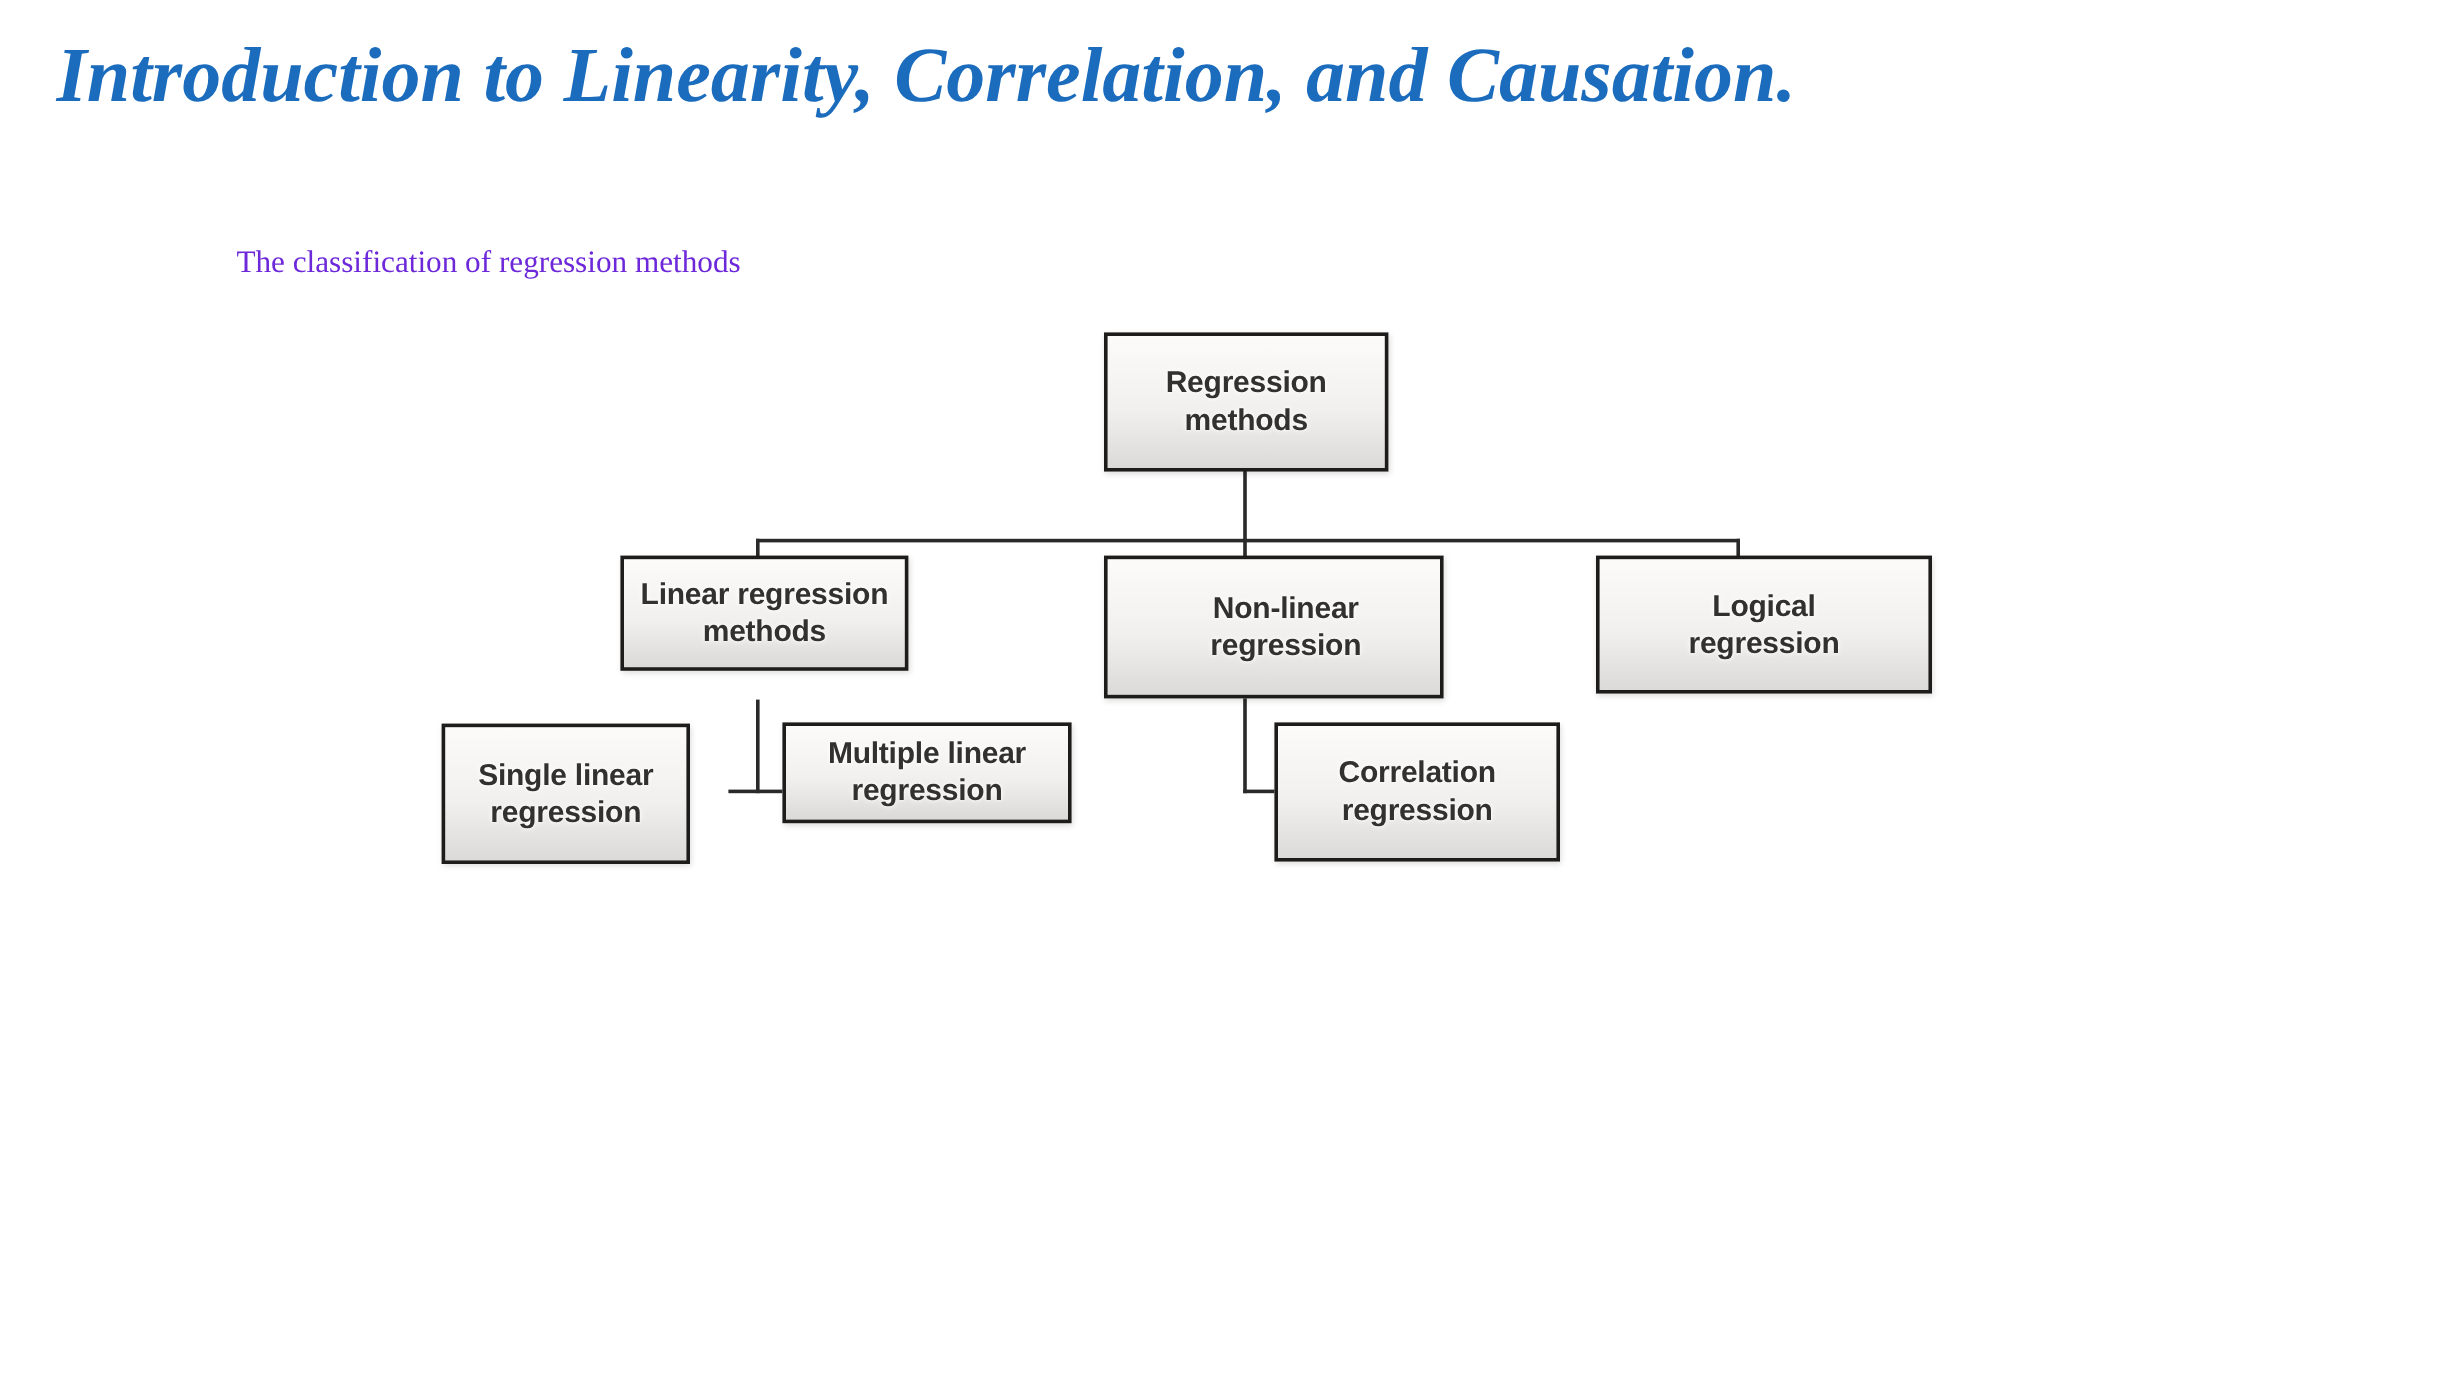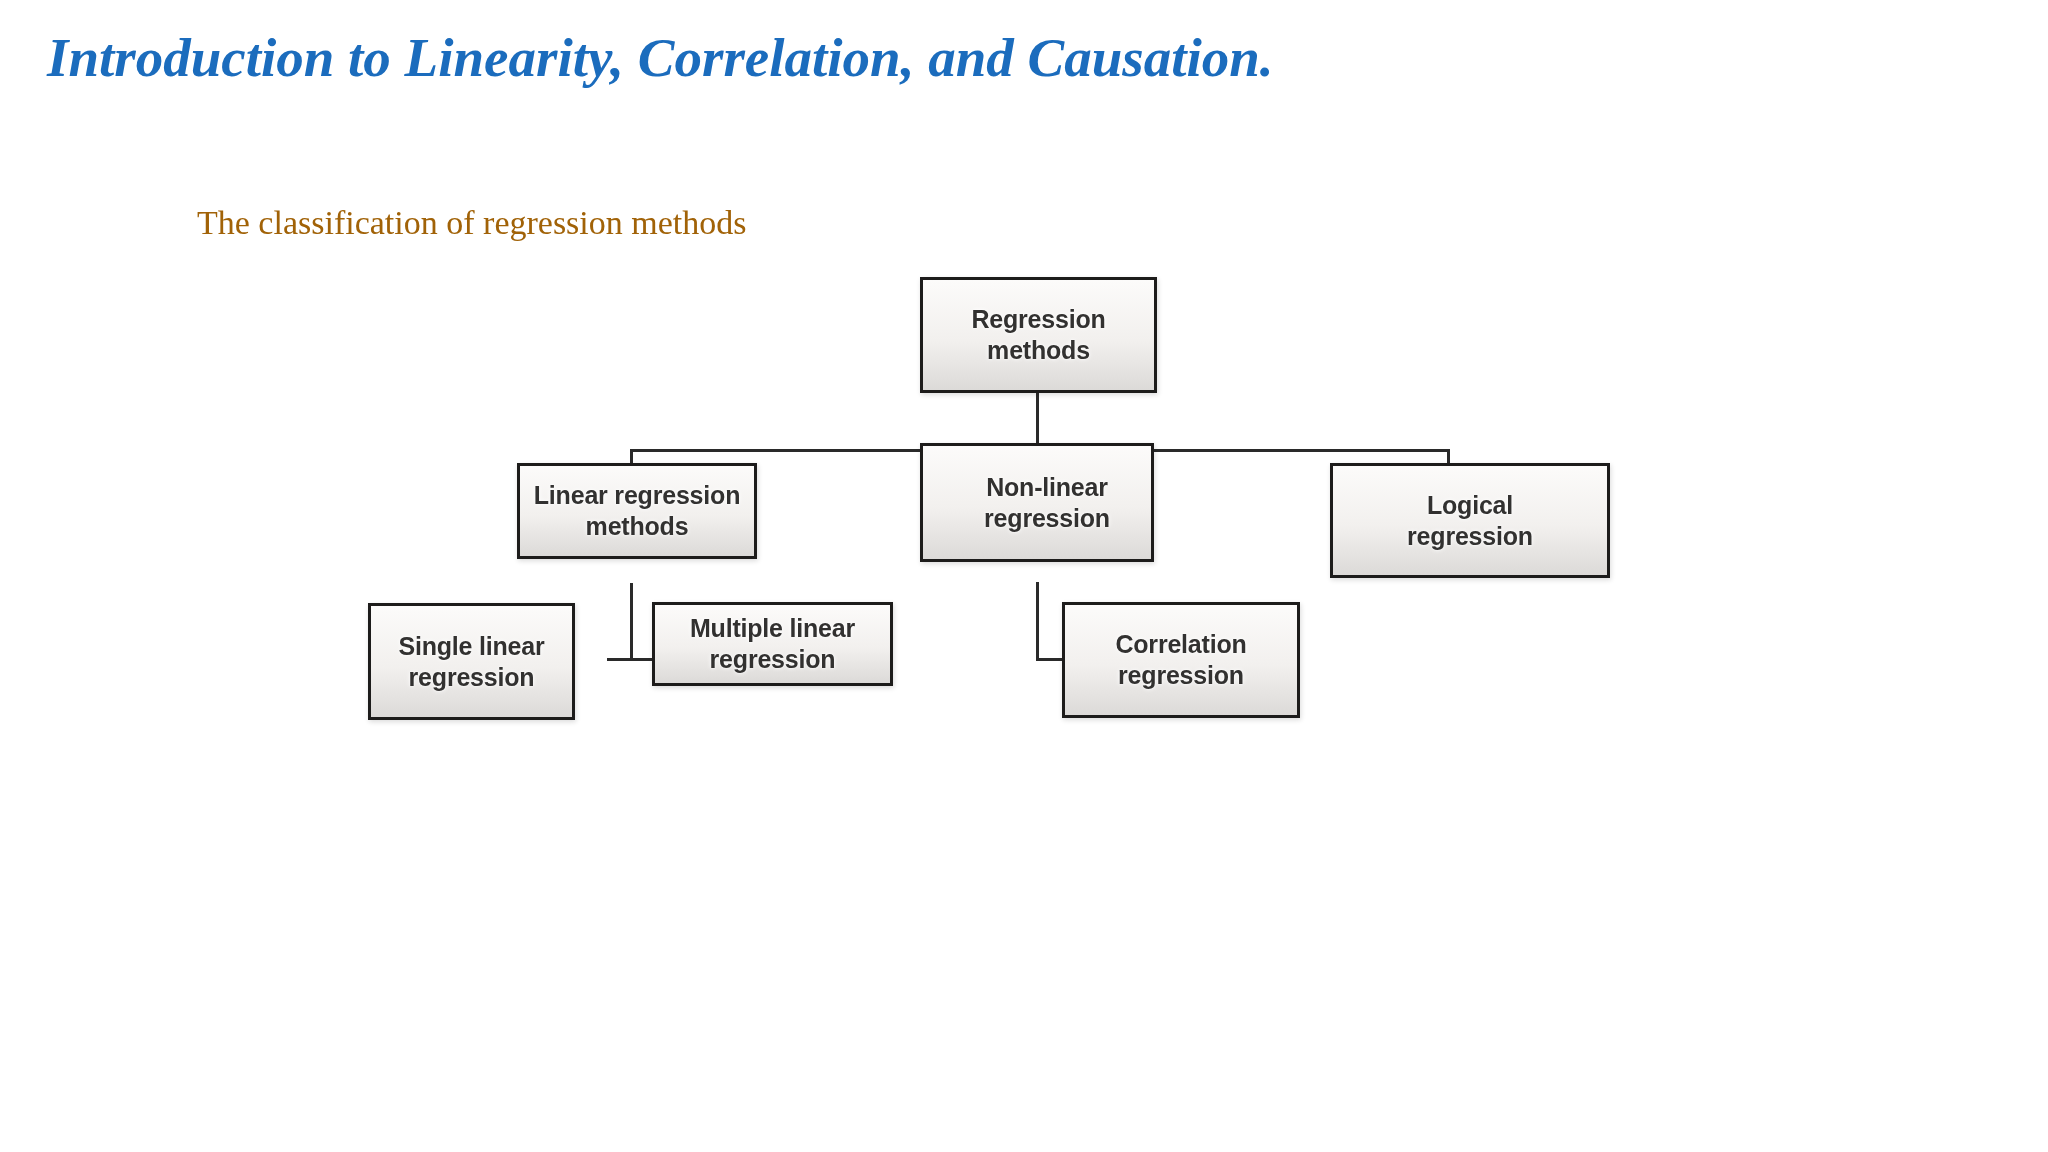--- a/index.html
+++ b/index.html
@@ -6,32 +6,32 @@
   body {
     width:2048px; height:1152px;
     background:#ffffff;
     font-family:"Liberation Serif", serif;
     position:relative; overflow:hidden;
   }
   .slide { position:absolute; inset:0; }
 
   .title {
     position:absolute; left:47px; top:26px;
-    font-size:55px; font-weight:bold; font-style:italic;
+    font-size:65px; font-weight:bold; font-style:italic;
     color:#1b6cbd; white-space:nowrap;
   }
   .subtitle {
     position:absolute; left:103px; top:136px;
     font-size:39px; font-weight:bold; font-style:italic;
     color:#0e0e0e; white-space:nowrap;
   }
   .caption {
     position:absolute; left:197px; top:204px;
-    font-size:34px; font-weight:normal;
-    color:#a16207; white-space:nowrap;
+    font-size:26px; font-weight:normal;
+    color:#6d28d9; white-space:nowrap;
   }
 
   .node {
     position:absolute; box-sizing:border-box;
     border:3px solid #1d1c1b;
     background:linear-gradient(180deg,#fcfbfa 0%,#f2f0ee 55%,#dcdad8 100%);
     display:flex; flex-direction:column; align-items:center; justify-content:center;
     text-align:left;
     font-family:"Liberation Sans", sans-serif;
     font-weight:bold; font-size:25px; line-height:31px;
@@ -63,21 +63,21 @@
   <div class="node" style="left:920px; top:277px; width:237px; height:116px;">
     <span>Regression</span>
     <span>methods</span>
   </div>
 
   <div class="node" style="left:517px; top:463px; width:240px; height:96px;">
     <span>Linear regression</span>
     <span>methods</span>
   </div>
 
-  <div class="node" style="left:920px; top:443px; width:234px; height:119px;padding-left:20px;">
+  <div class="node" style="left:920px; top:463px; width:283px; height:119px;padding-left:20px;">
     <span>Non-linear</span>
     <span>regression</span>
   </div>
 
   <div class="node" style="left:1330px; top:463px; width:280px; height:115px;">
     <span>Logical</span>
     <span>regression</span>
   </div>
 
   <div class="node" style="left:368px; top:603px; width:207px; height:117px;">

